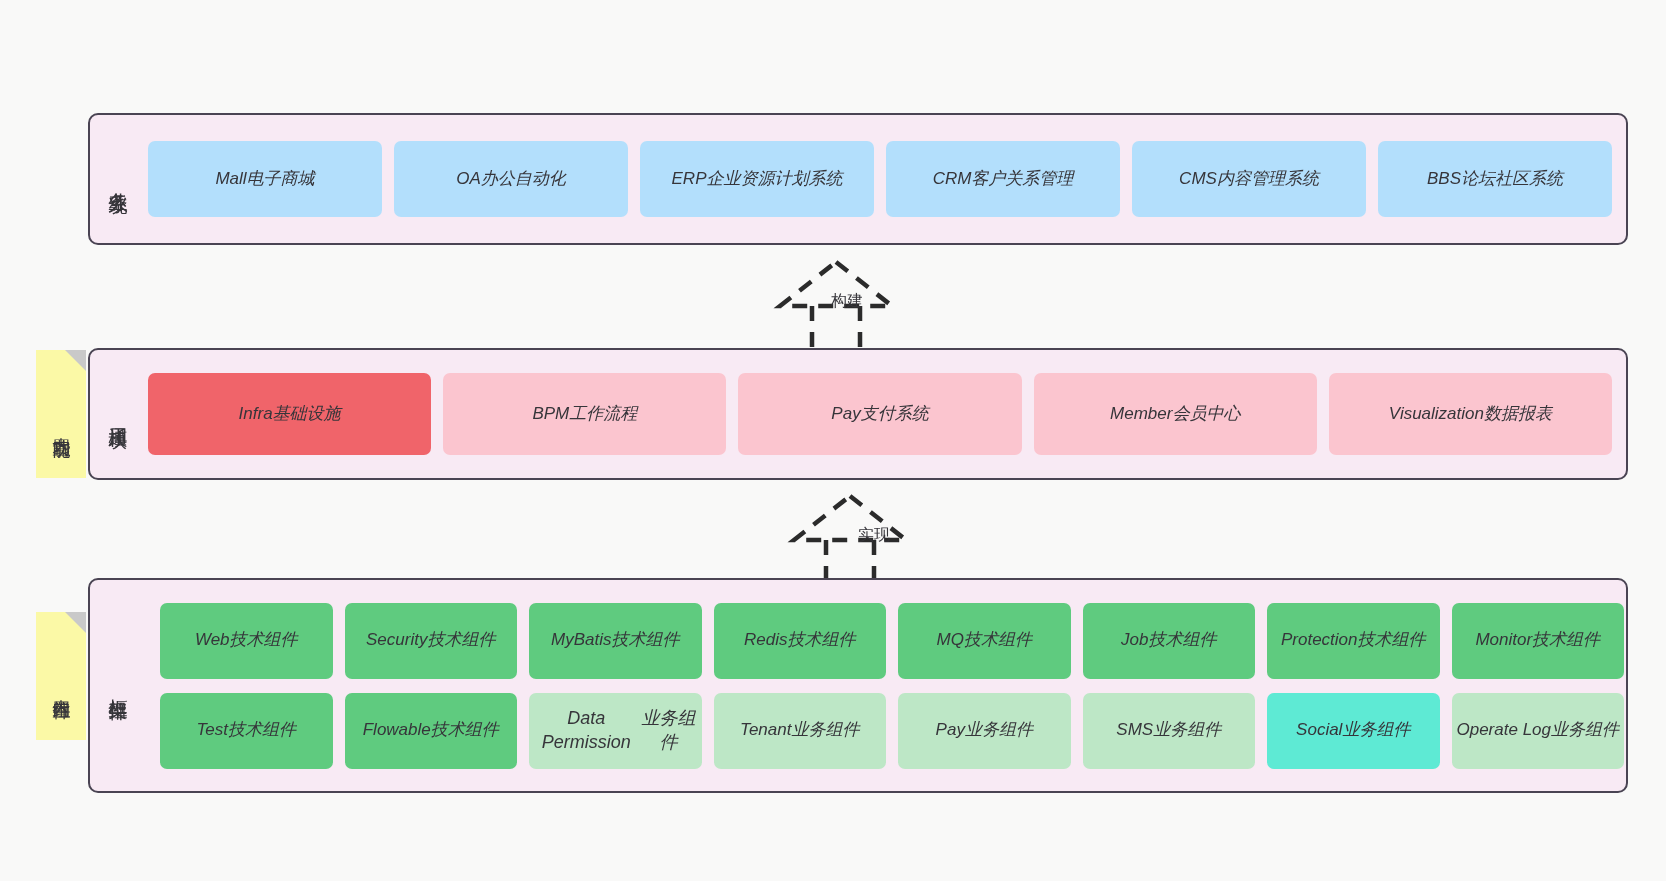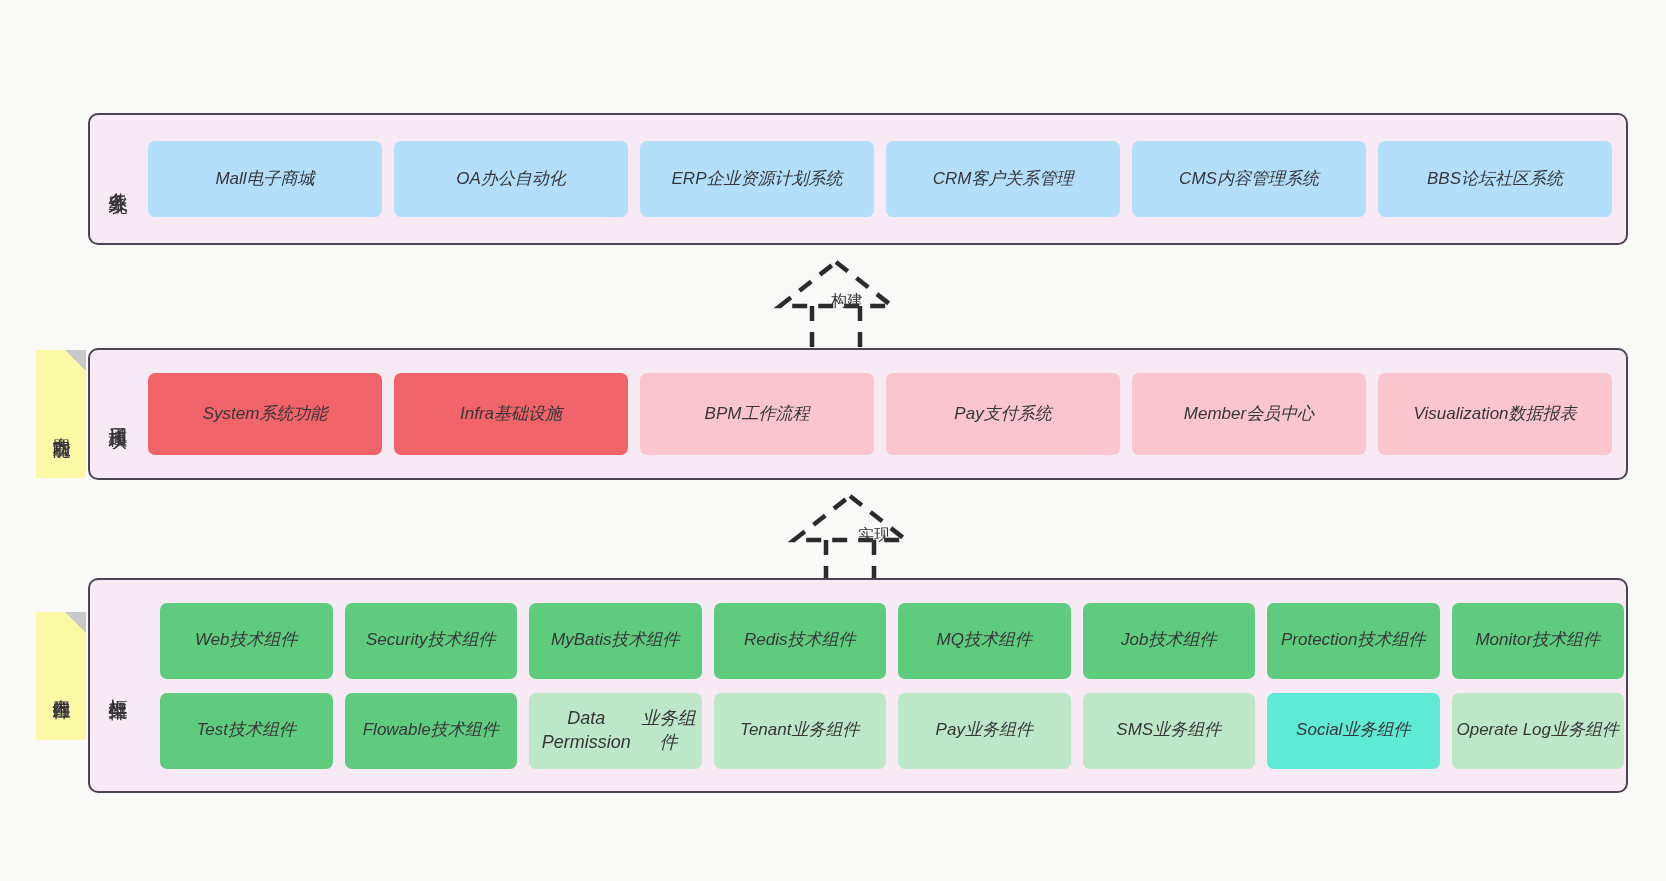--- a/index.html
+++ b/index.html
@@ -178,24 +178,20 @@
 
   <div class="note" id="note1">
     <span class="fold"></span>
     <span>内置功能</span>
   </div>
 
   <div class="layer" id="layer2">
     <div class="layer-title">通用模块</div>
     <div class="cards">
       <div class="card" style="background:#f0646a">
-        <span class="ln">System</span>
-        <span class="ln">系统功能</span>
-      </div>
-      <div class="card" style="background:#f0646a">
         <span class="ln">Infra</span>
         <span class="ln">基础设施</span>
       </div>
       <div class="card" style="background:#fbc5cf">
         <span class="ln">BPM</span>
         <span class="ln">工作流程</span>
       </div>
       <div class="card" style="background:#fbc5cf">
         <span class="ln">Pay</span>
         <span class="ln">支付系统</span>

